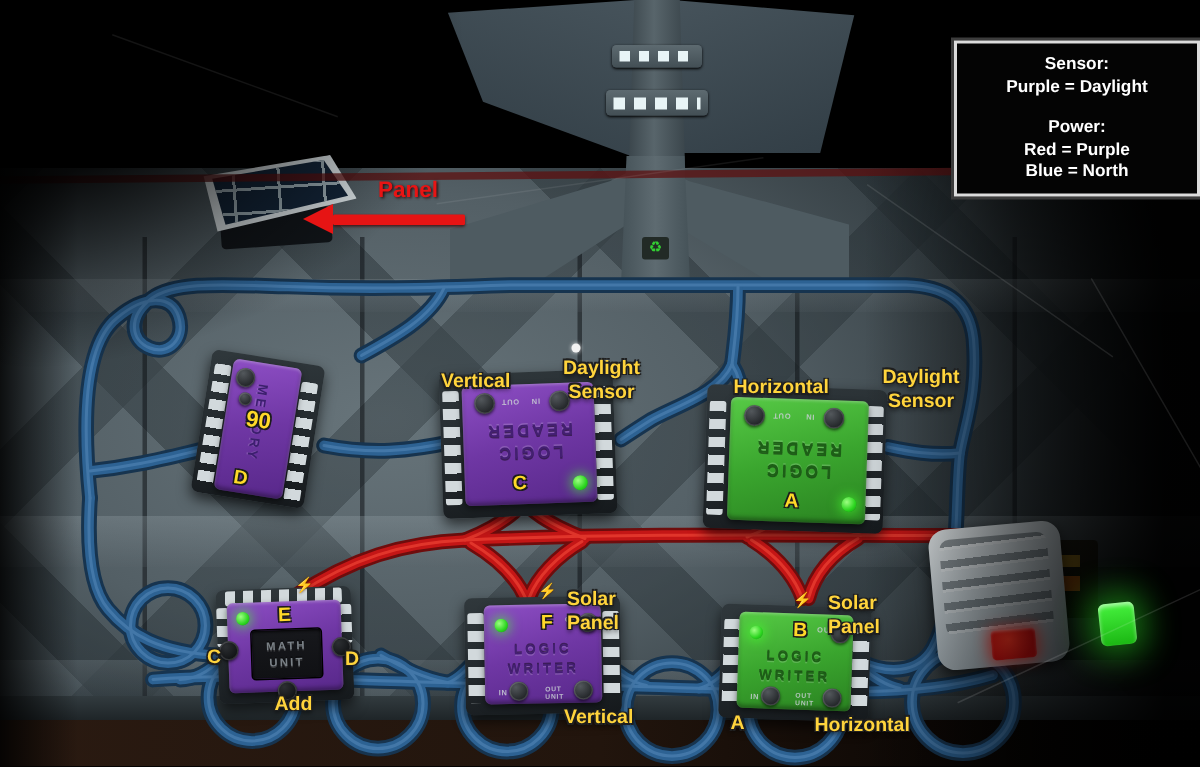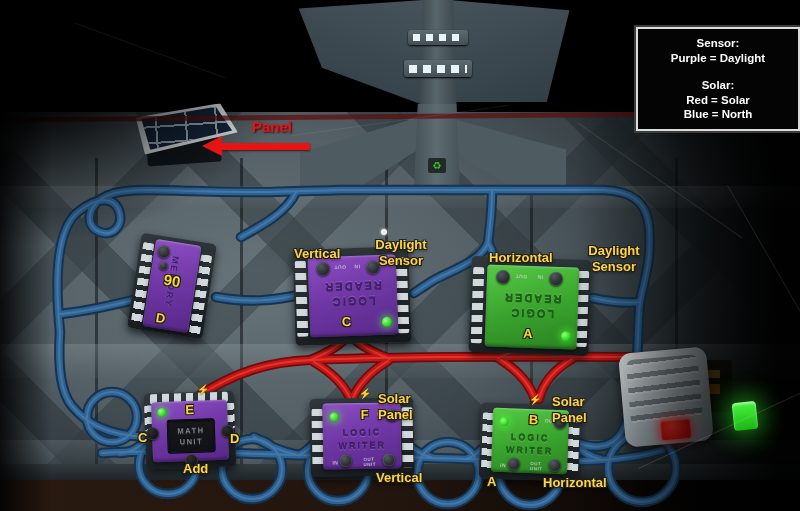--- a/index.html
+++ b/index.html
@@ -356,18 +356,18 @@
   <div class="ylabel" style="left:487px;top:474px;">A</div>
   <div class="ylabel" style="left:543px;top:475px;">Horizontal</div>
   <div class="bolt" style="left:197px;top:384px;">⚡</div>
   <div class="bolt" style="left:359px;top:388px;">⚡</div>
   <div class="bolt" style="left:529px;top:394px;">⚡</div>
 
   <div class="abs legend">
     <div>Sensor:</div>
     <div>Purple = Daylight</div>
     <div class="gap"></div>
-    <div>Solar:</div>
-    <div>Red = Solar</div>
+    <div>Power:</div>
+    <div>Red = Purple</div>
     <div>Blue = North</div>
   </div>
 
 </div>
 
 </body></html>

